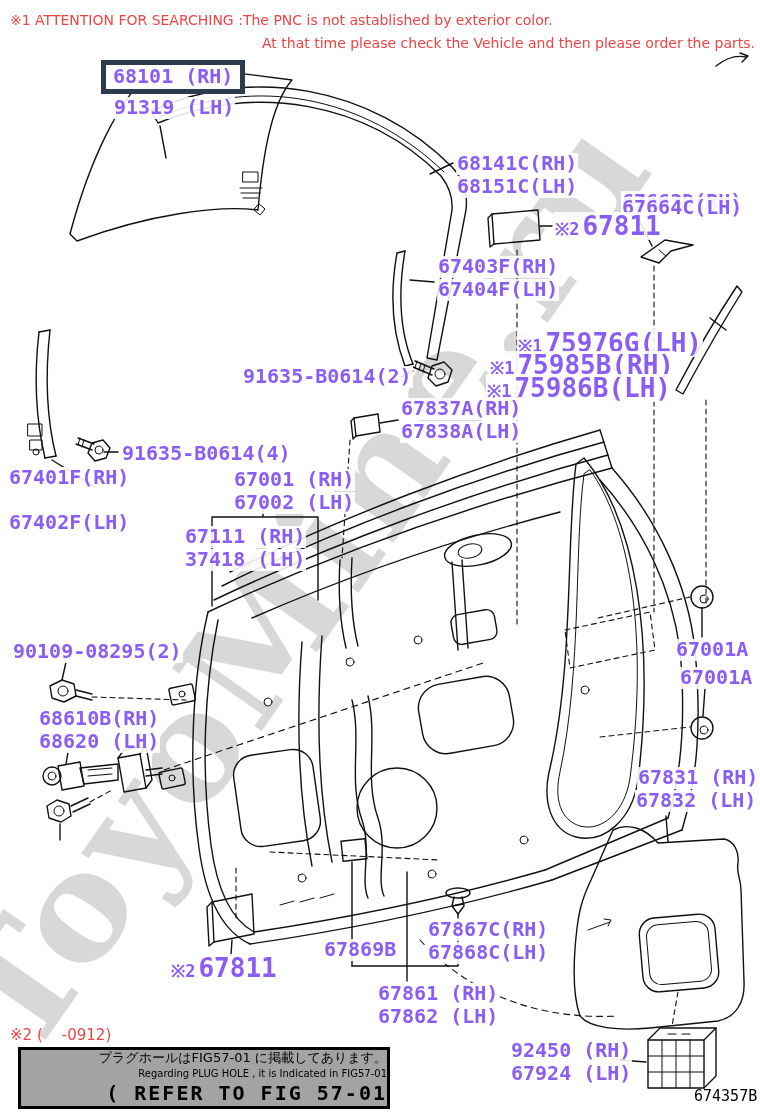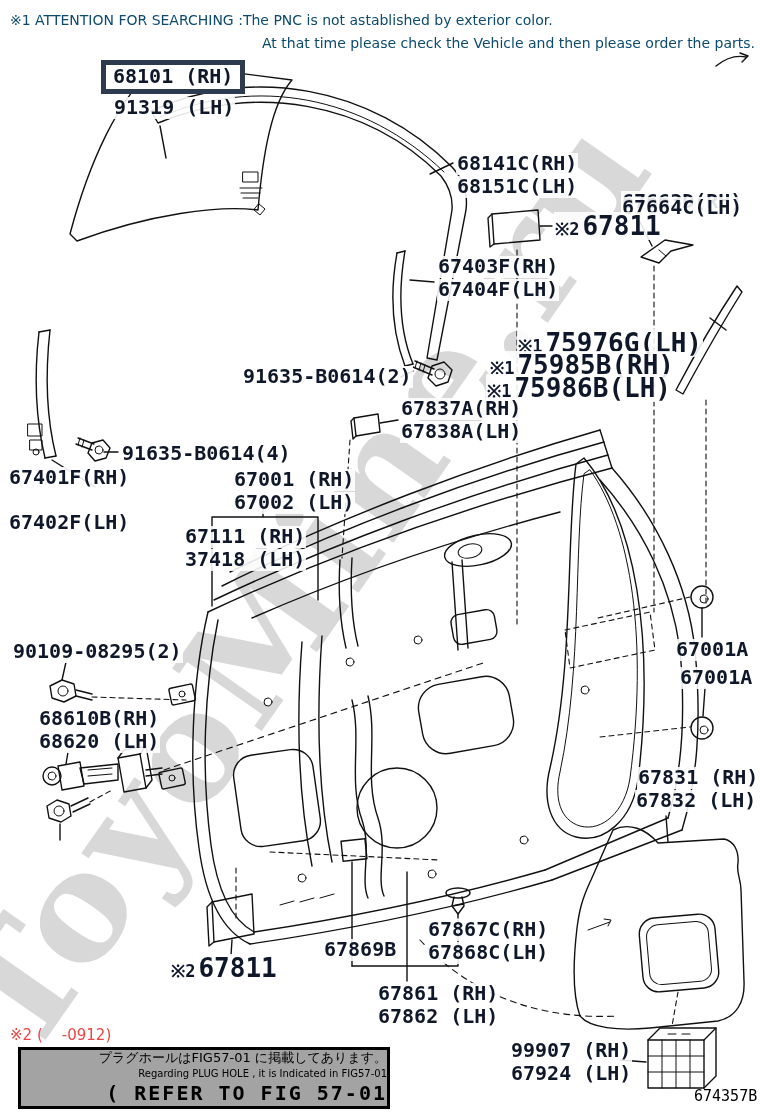--- a/index.html
+++ b/index.html
@@ -1,24 +1,24 @@
 <!DOCTYPE html>
 <html><head>
 <meta charset="utf-8">
 <style>
   html,body{margin:0;padding:0;background:#e8e8e8;}
   #canvas{position:relative;width:760px;height:1112px;background:#ffffff;overflow:hidden;
           font-family:"DejaVu Sans Mono",monospace;}
   #art{position:absolute;left:0;top:0;z-index:1;}
-  .lbl{position:absolute;z-index:2;font-weight:bold;font-size:20px;line-height:1.08;color:#0f172a;
+  .lbl{position:absolute;z-index:2;font-weight:bold;font-size:20px;line-height:1.08;color:#8b5cf6;
        white-space:pre;background:rgba(255,255,255,.88);padding:0 1px;}
   .big{font-size:26px;}
   .sym{font-size:17px;font-weight:bold;margin-right:3px;}
   .boxed{position:absolute;z-index:2;border:5px solid #2c3b4d;background:#fff;padding:1px 6px;}
-  .attn{position:absolute;z-index:2;font-family:"DejaVu Sans",sans-serif;font-size:14px;color:#0c4a6e;white-space:pre;}
+  .attn{position:absolute;z-index:2;font-family:"DejaVu Sans",sans-serif;font-size:14px;color:#ef4444;white-space:pre;}
   .small-note{position:absolute;z-index:2;font-family:"DejaVu Sans",sans-serif;font-size:15px;color:#ef4444;white-space:pre;}
   .note-box{position:absolute;z-index:2;left:18px;top:1047px;width:366px;height:56px;border:3px solid #000;
             background:#a3a3a3;text-align:right;overflow:hidden;}
   .note-jp{font-family:"DejaVu Sans",sans-serif;font-size:13px;line-height:16px;}
   .note-en{font-family:"DejaVu Sans",sans-serif;font-size:10px;line-height:16px;padding-left:43px;}
   .note-ref{font-family:"DejaVu Sans Mono",monospace;font-weight:bold;font-size:20px;line-height:22px;letter-spacing:2px;}
   .figcode{position:absolute;z-index:2;font-size:15px;color:#000;}
 </style>
 </head>
 <body>
@@ -292,21 +292,21 @@
   <div class="lbl big" style="left:170px;top:954px"><span class="sym">※2</span><span>67811</span></div>
 
   <div class="lbl" style="left:323px;top:939px">67869B</div>
 
   <div class="lbl" style="left:427px;top:919px">67867C(RH)</div>
   <div class="lbl" style="left:427px;top:942px">67868C(LH)</div>
 
   <div class="lbl" style="left:377px;top:983px">67861 (RH)</div>
   <div class="lbl" style="left:377px;top:1006px">67862 (LH)</div>
 
-  <div class="lbl" style="left:510px;top:1040px">99907 (RH)</div>
+  <div class="lbl" style="left:510px;top:1040px">92450 (RH)</div>
   <div class="lbl" style="left:510px;top:1063px">67924 (LH)</div>
 
   <div class="small-note" style="left:10px;top:1026px">※2 (    -0912)</div>
   <div class="note-box">
     <div class="note-jp">プラグホールはFIG57-01 に掲載してあります。</div>
     <div class="note-en">Regarding PLUG HOLE , it is Indicated in FIG57-01</div>
     <div class="note-ref">( REFER TO FIG 57-01</div>
   </div>
 
   <div class="figcode" style="left:694px;top:1087px">674357B</div>

